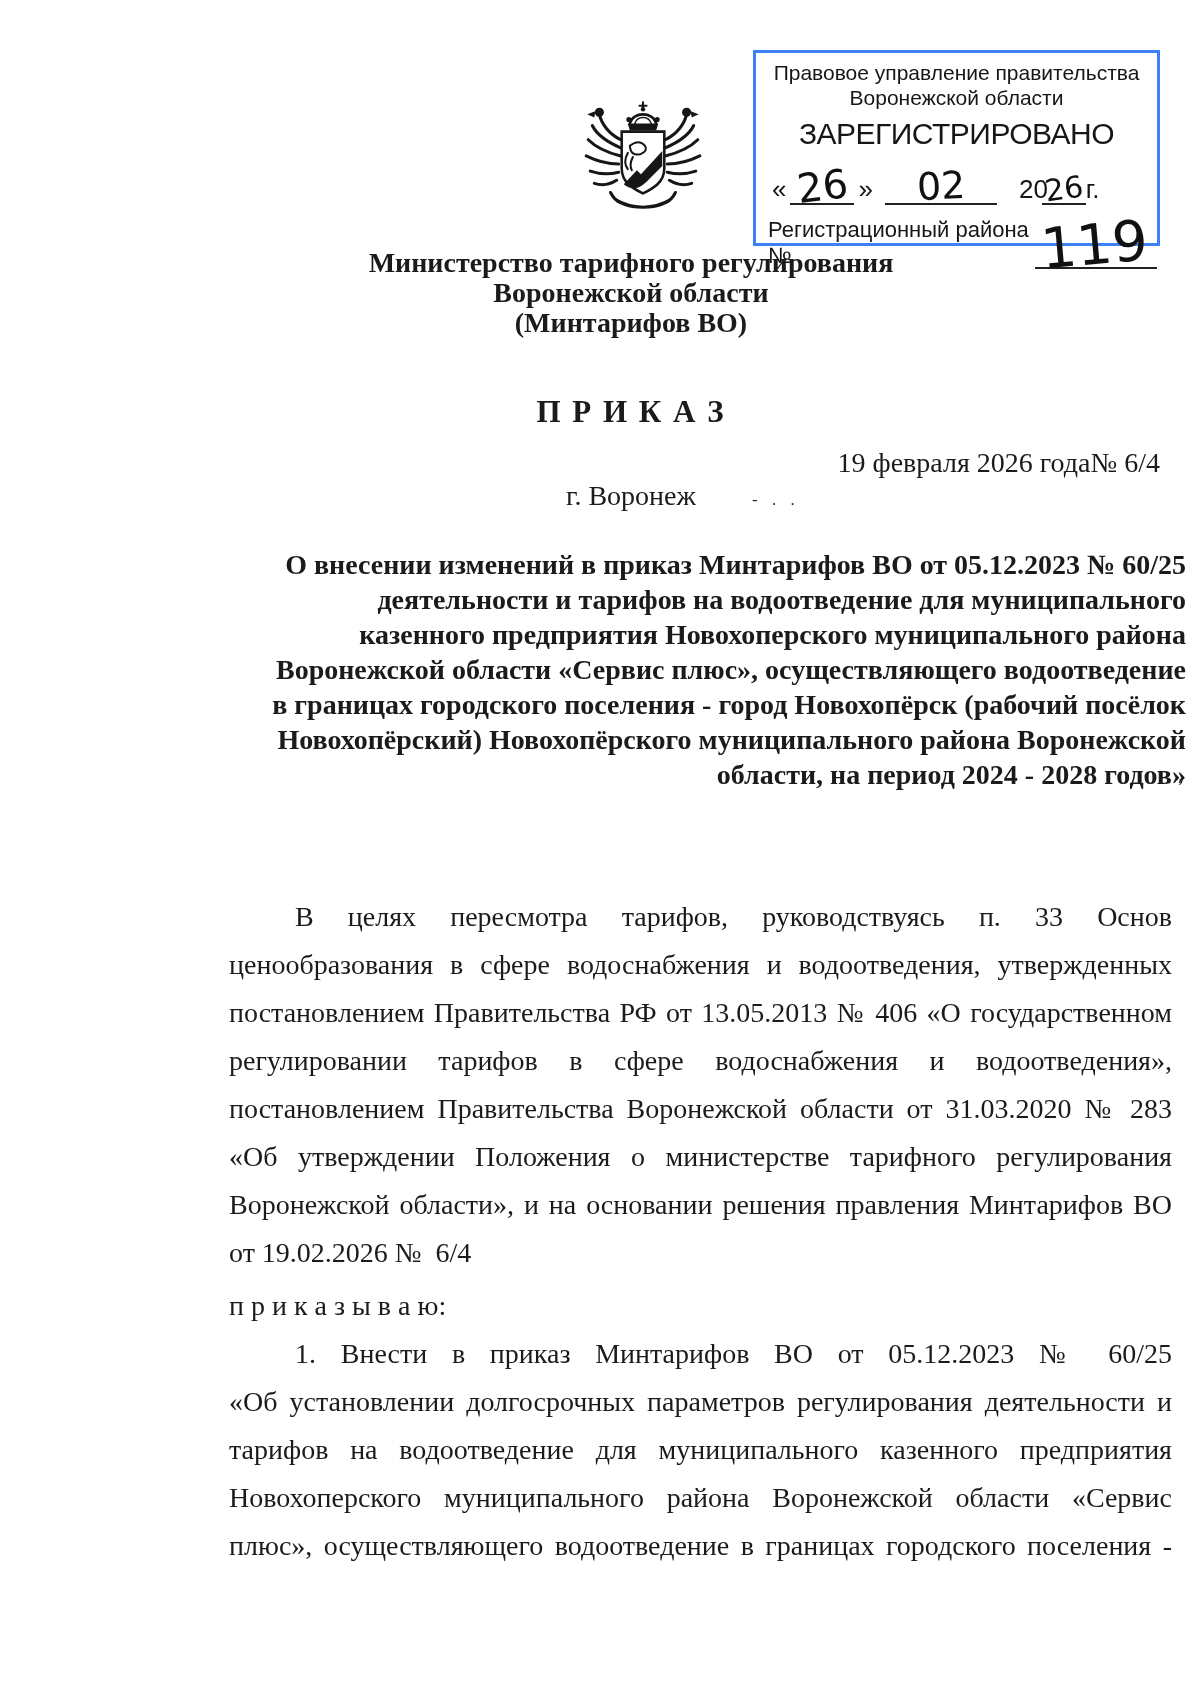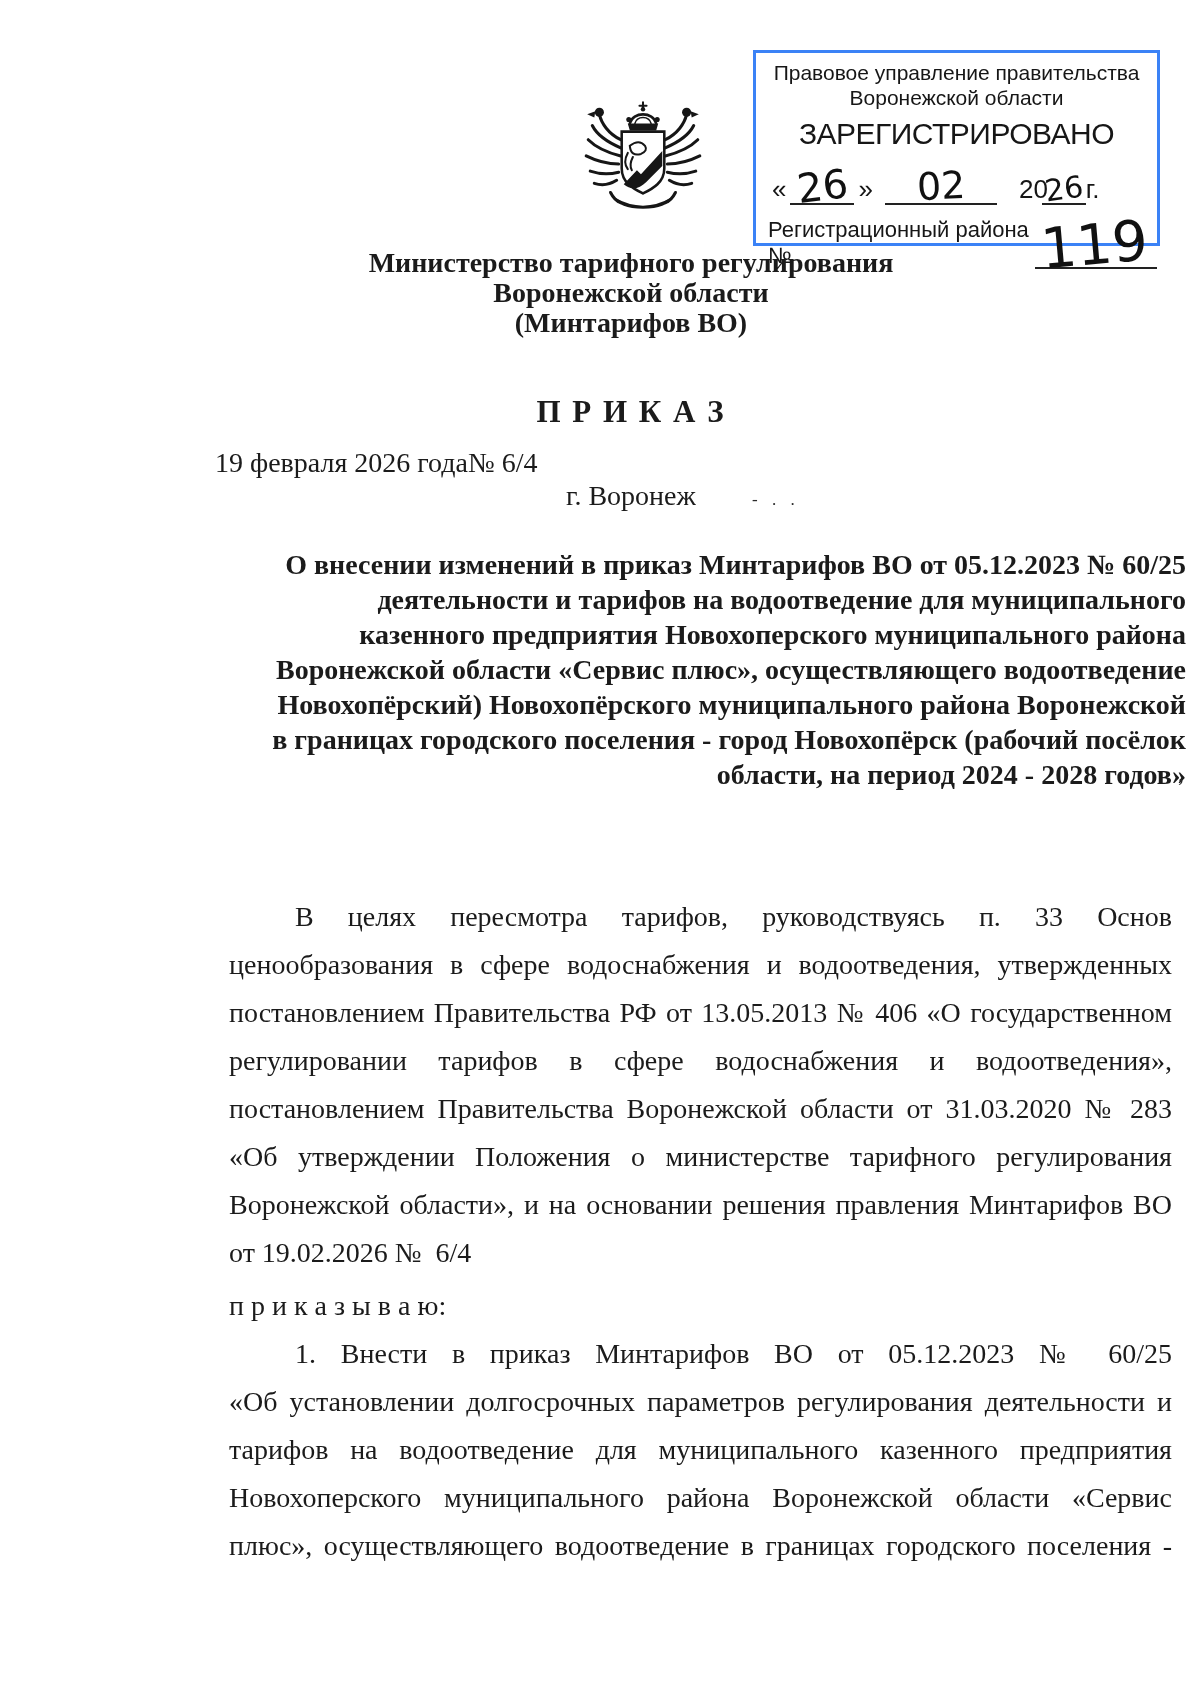--- a/index.html
+++ b/index.html
@@ -36,21 +36,21 @@
   .slot-num { width:132px; position:relative; height:30px; }
   .hw-num { font-size:56px; transform:rotate(-5deg); position:absolute; left:6px; bottom:-6px; }
   
   .emblem { position:absolute; left:572px; top:99px; }
   
   .centered-narrow { position:absolute; left:31px; width:1200px; text-align:center; }
   .ministry { top:248px; font-weight:bold; font-size:28px; line-height:30px; }
   .prikaz { top:394px; font-weight:bold; font-size:31px; letter-spacing:2px; }
   .dateline {
     position:absolute; left:215px; width:945px; top:447px; font-size:28px;
-    display:flex; justify-content:flex-start;
+    display:flex; justify-content:flex-end;
   }
   .city { top:480px; font-size:28px; }
   .city-artifact { position:absolute; left:752px; top:490px; font-size:17px; letter-spacing:5px; color:#2a2a2a; }
   .subject {
     position:absolute; left:186px; width:1000px; top:541px;
     text-align:right; font-weight:bold; font-size:28px; line-height:35px;margin-top:6px;
   }
   .artifact-comma { position:absolute; left:1178px; top:760px; font-size:24px; color:#2a2a2a; }
   
   .bodytext { position:absolute; left:229px; width:943px; top:893px; font-size:28px; }
@@ -152,22 +152,22 @@
   </div>
 
   <div class="centered-narrow city">г. Воронеж</div>
   <div class="city-artifact">- . .</div>
 
   <div class="subject">
     <div>О внесении изменений в приказ Минтарифов ВО от 05.12.2023 № 60/25</div>
     <div>деятельности и тарифов на водоотведение для муниципального</div>
     <div>казенного предприятия Новохоперского муниципального района</div>
     <div>Воронежской области «Сервис плюс», осуществляющего водоотведение</div>
+    <div>в границах городского поселения - город Новохопёрск (рабочий посёлок</div>
     <div>Новохопёрский) Новохопёрского муниципального района Воронежской</div>
-    <div>в границах городского поселения - город Новохопёрск (рабочий посёлок</div>
     <div>области, на период 2024 - 2028 годов»</div>
   </div>
   <div class="artifact-comma">,</div>
 
   <div class="bodytext">
     <div class="bline jline indent">В целях пересмотра тарифов, руководствуясь п. 33 Основ</div>
     <div class="bline jline">ценообразования в сфере водоснабжения и водоотведения, утвержденных</div>
     <div class="bline jline">постановлением Правительства РФ от 13.05.2013 № 406 «О государственном</div>
     <div class="bline jline">регулировании тарифов в сфере водоснабжения и водоотведения»,</div>
     <div class="bline jline">постановлением Правительства Воронежской области от 31.03.2020 № 283</div>

